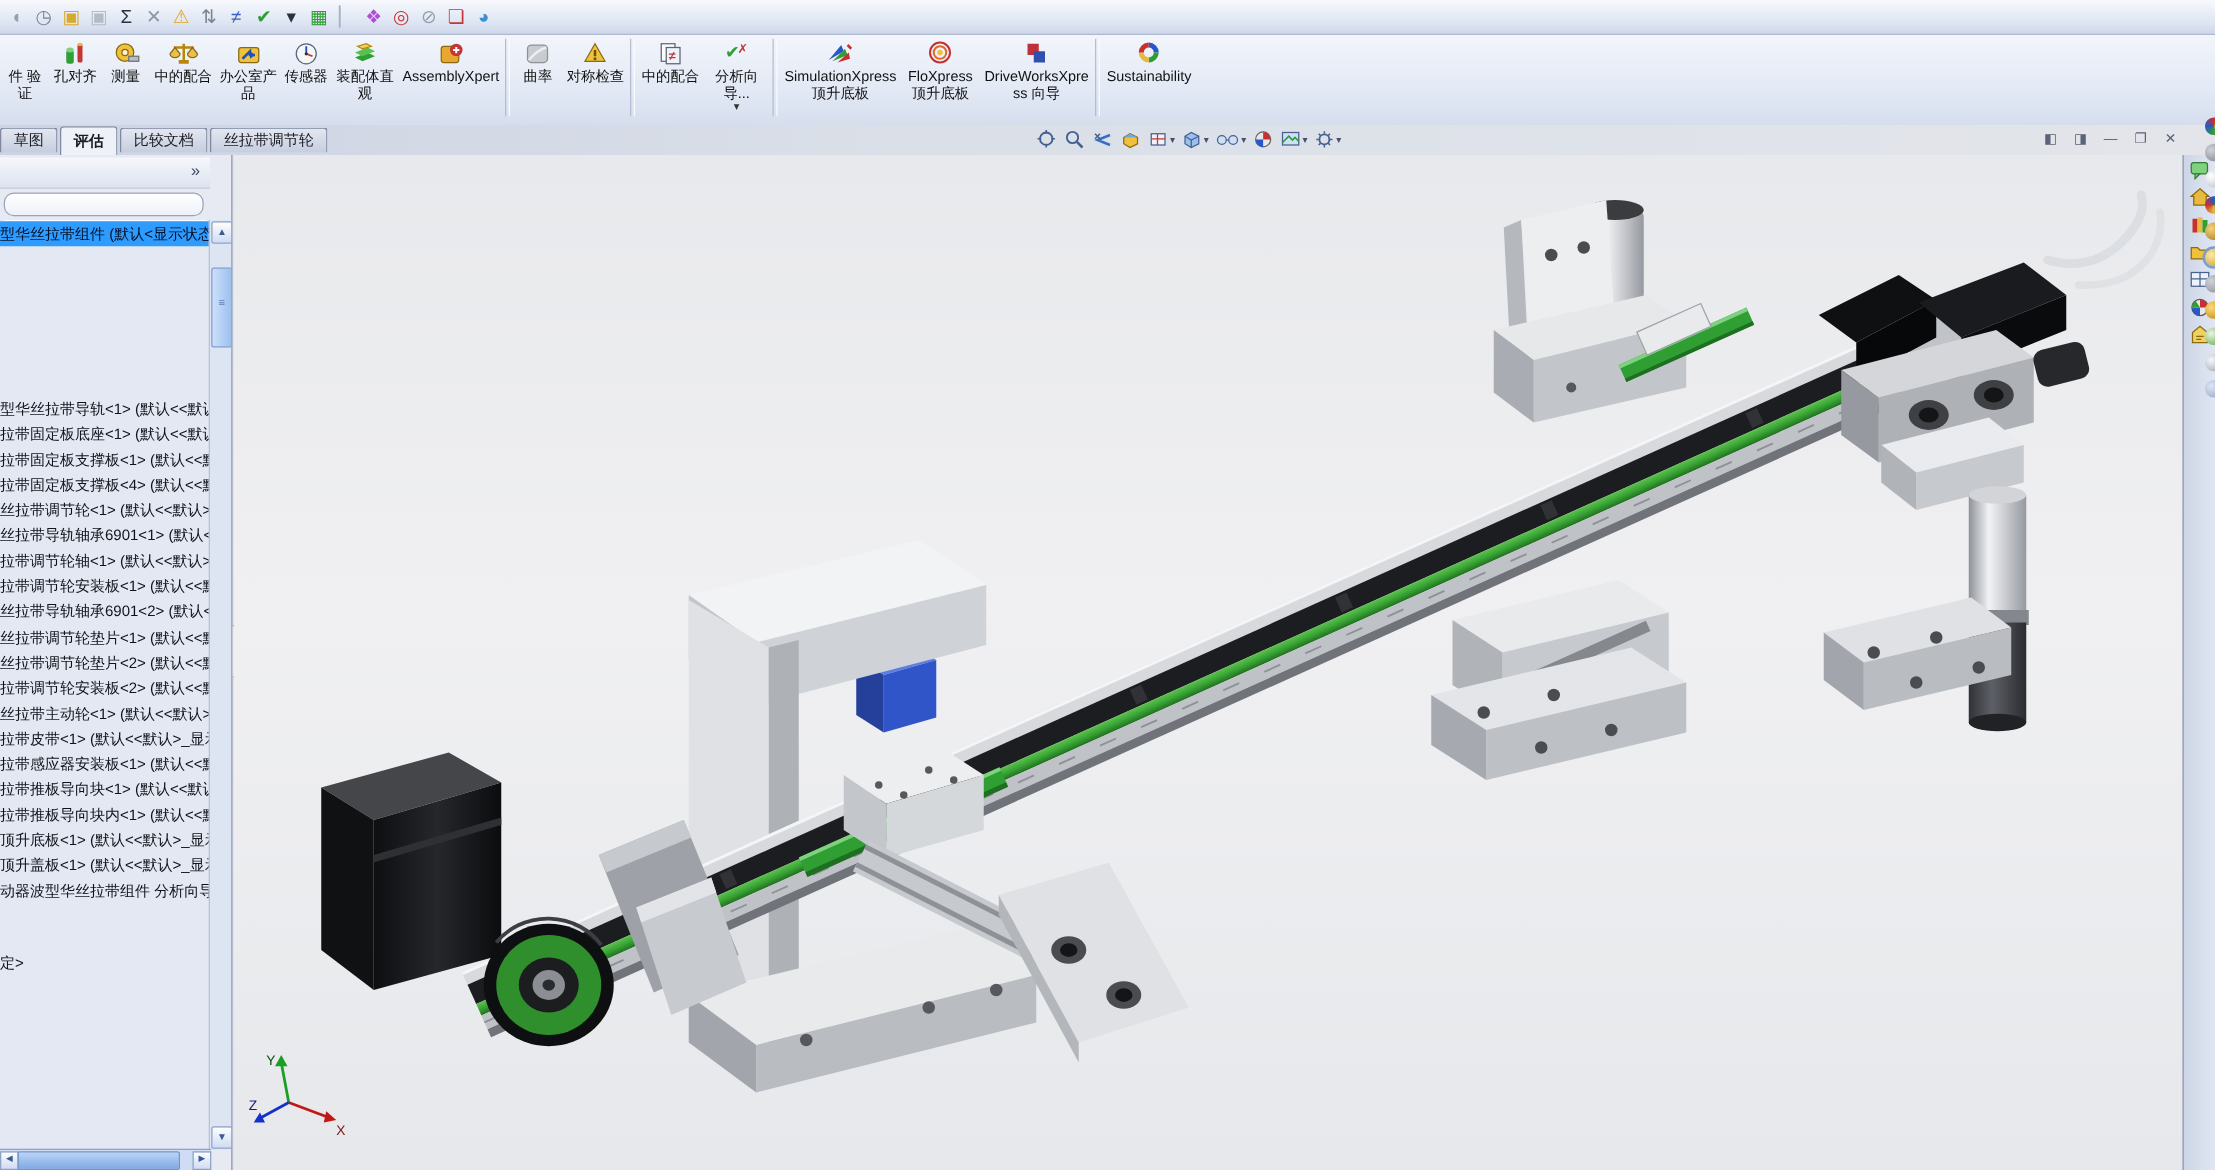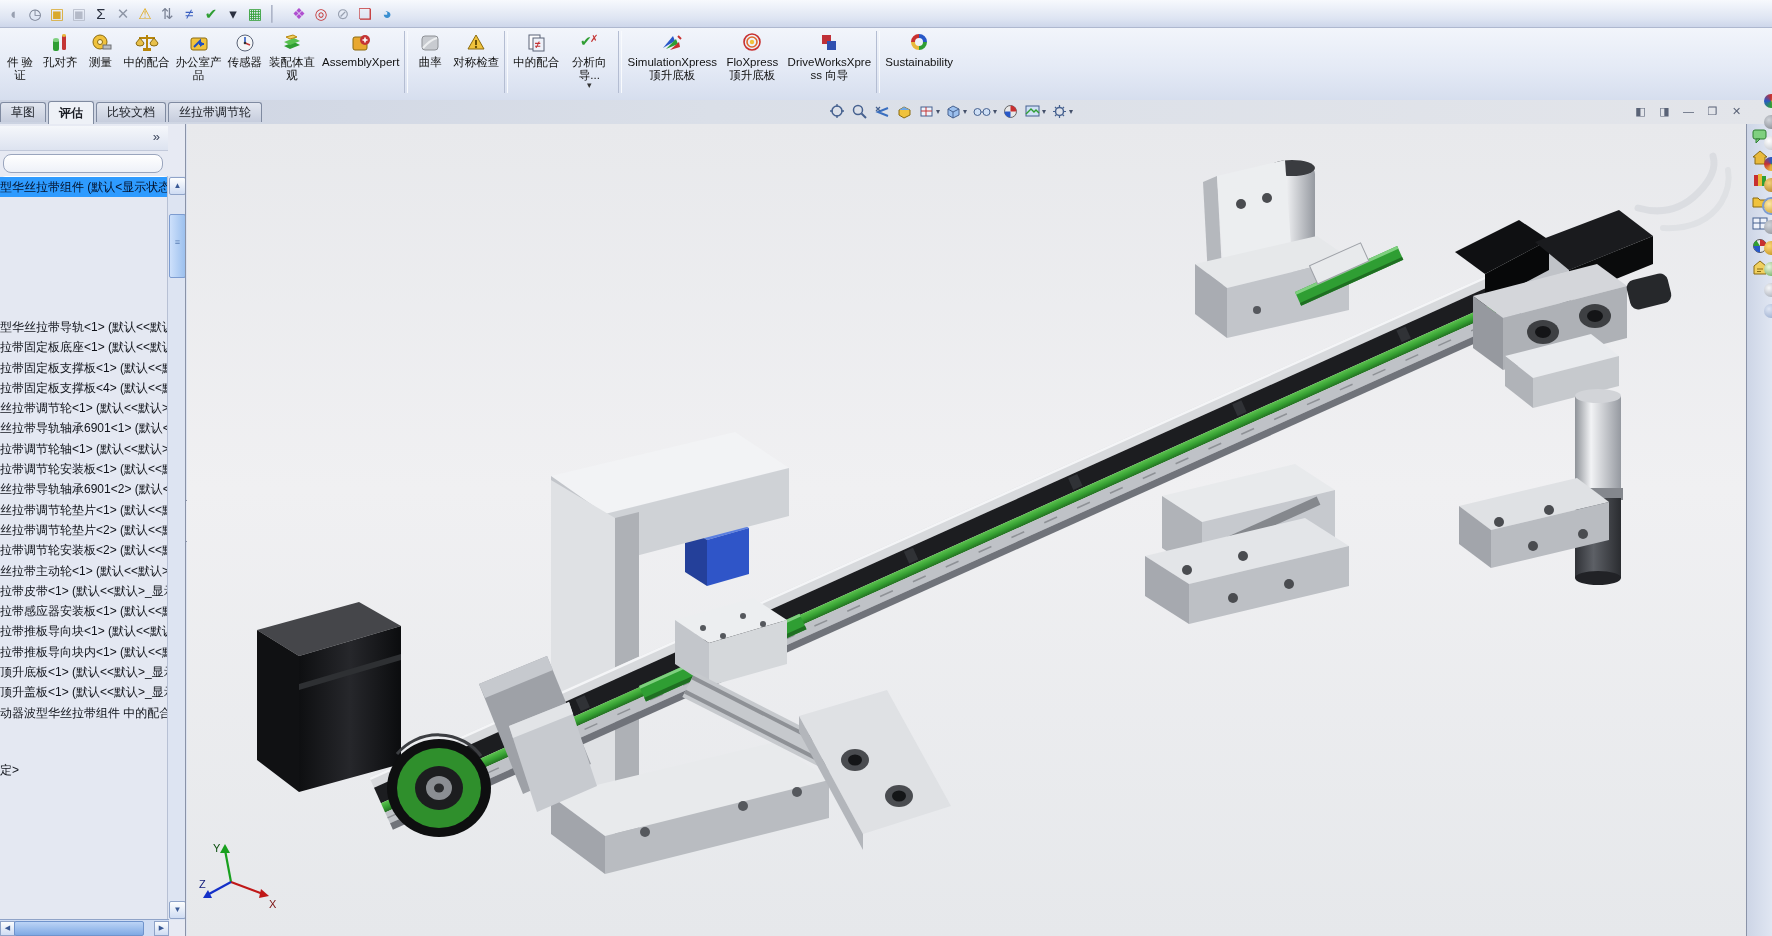--- a/index.html
+++ b/index.html
@@ -416,21 +416,21 @@
             <div class="tree-row"><span>丝拉带调节轮垫片&lt;1&gt; (默认&lt;&lt;默</span></div>
             <div class="tree-row"><span>丝拉带调节轮垫片&lt;2&gt; (默认&lt;&lt;默</span></div>
             <div class="tree-row"><span>拉带调节轮安装板&lt;2&gt; (默认&lt;&lt;默</span></div>
             <div class="tree-row"><span>丝拉带主动轮&lt;1&gt; (默认&lt;&lt;默认&gt;</span></div>
             <div class="tree-row"><span>拉带皮带&lt;1&gt; (默认&lt;&lt;默认&gt;_显示</span></div>
             <div class="tree-row"><span>拉带感应器安装板&lt;1&gt; (默认&lt;&lt;默</span></div>
             <div class="tree-row"><span>拉带推板导向块&lt;1&gt; (默认&lt;&lt;默认</span></div>
             <div class="tree-row"><span>拉带推板导向块内&lt;1&gt; (默认&lt;&lt;默</span></div>
             <div class="tree-row"><span>顶升底板&lt;1&gt; (默认&lt;&lt;默认&gt;_显示</span></div>
             <div class="tree-row"><span>顶升盖板&lt;1&gt; (默认&lt;&lt;默认&gt;_显示</span></div>
-            <div class="tree-row"><span>动器波型华丝拉带组件 中的配合</span></div>
+            <div class="tree-row"><span>动器波型华丝拉带组件 分析向导</span></div>
         </div>
         <div class="tree-fixed">定&gt;</div>
       </div>
       <div class="vscroll">
         <div class="sbtn" style="top:1px">▲</div>
         <div class="vthumb"></div>
         <div class="sbtn" style="bottom:1px">▼</div>
       </div>
       <div class="hscroll">
         <div class="harrow" style="left:0">◀</div>

